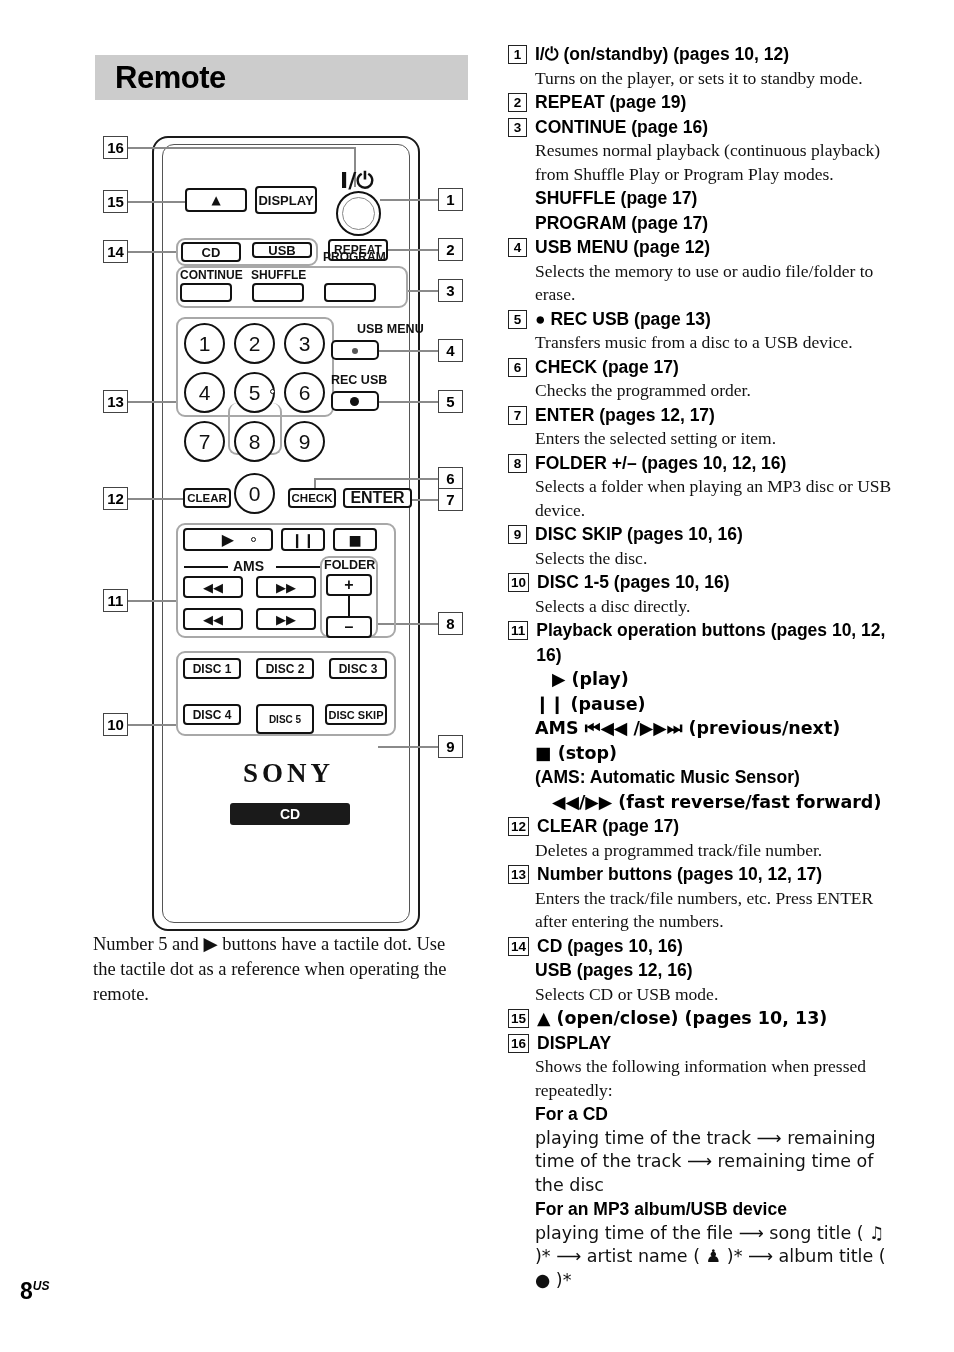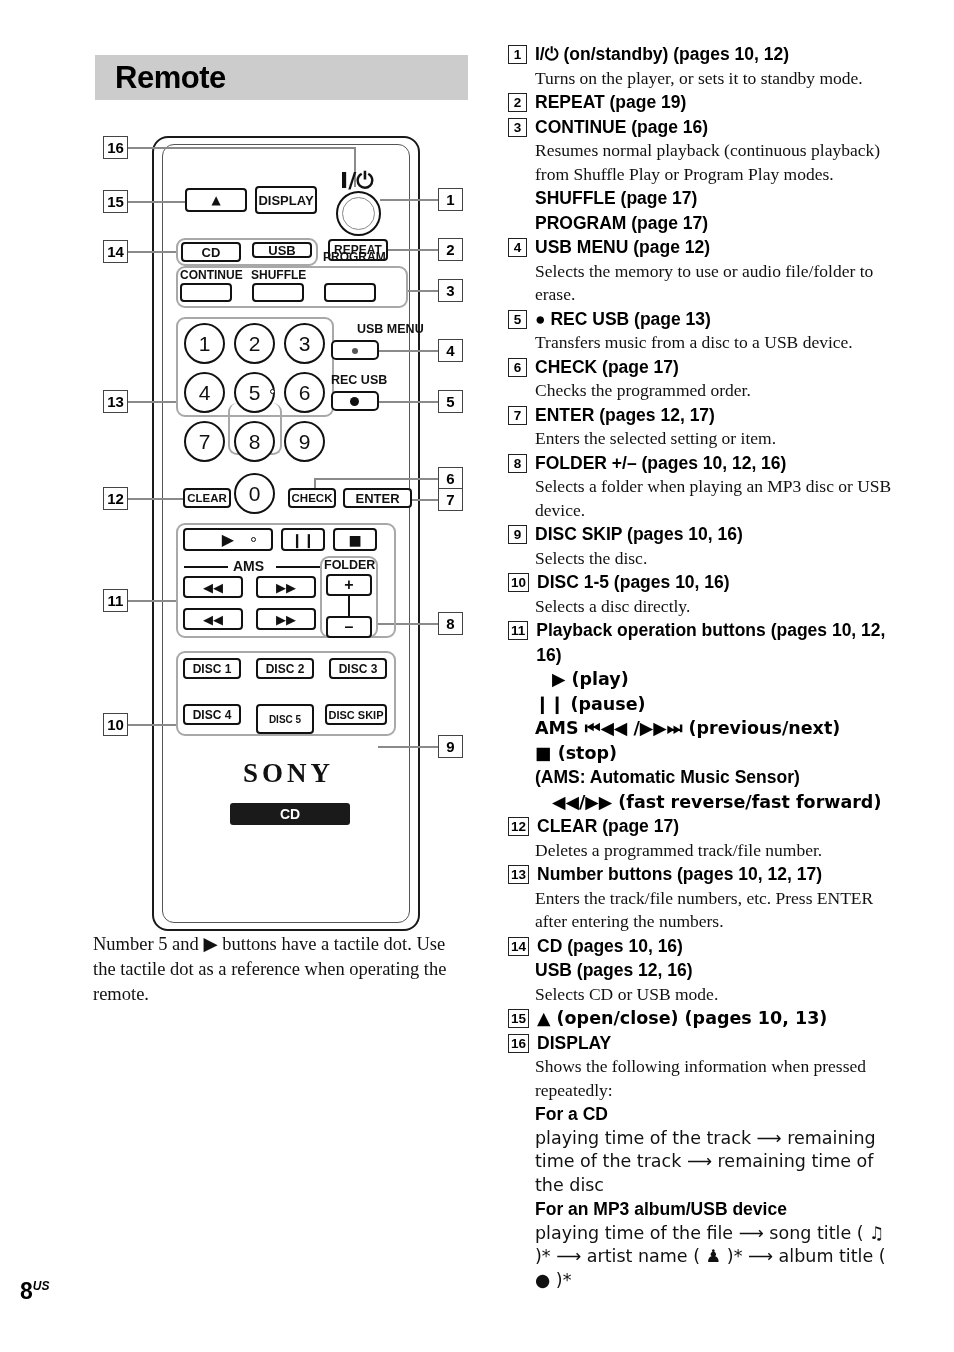--- a/index.html
+++ b/index.html
@@ -210,21 +210,21 @@
     <div class="lbl" style="left:240px;top:204px;font-size:12.5px;margin-left:29px;">USB MENU</div>
     <div class="btn" style="left:243px;top:222px;width:48px;height:20px;border-radius:5px;"></div>
     <div style="position:absolute;left:264px;top:230px;width:6px;height:6px;border-radius:50%;background:#555;"></div>
 
     <div class="lbl" style="left:243px;top:255px;font-size:12.5px;">REC USB</div>
     <div class="btn" style="left:243px;top:273px;width:48px;height:20px;border-radius:5px;"></div>
     <div style="position:absolute;left:262px;top:279px;width:9px;height:9px;border-radius:50%;background:#111;"></div>
 
     <div class="btn" style="left:95px;top:370px;width:48px;height:20px;font-size:11.5px;">CLEAR</div>
     <div class="btn" style="left:200px;top:370px;width:48px;height:20px;font-size:11.5px;">CHECK</div>
-    <div class="btn" style="left:255px;top:370px;width:69px;height:20px;font-size:13px;text-align:center;">ENTER</div>
+    <div class="btn" style="left:255px;top:370px;width:69px;height:20px;font-size:16px;text-align:center;">ENTER</div>
 
     <div class="group" style="left:88px;top:405px;width:220px;height:115px;"></div>
 
     <div class="btn glyph" style="left:95px;top:410px;width:90px;height:23px;font-size:16px;">▶</div>
     <div class="tactile" style="left:163px;top:419px;"></div>
     <div class="btn glyph" style="left:193px;top:410px;width:44px;height:23px;font-size:14px;">❙❙</div>
     <div class="btn glyph" style="left:245px;top:410px;width:44px;height:23px;font-size:14px;">■</div>
 
     <div class="leader leader-h" style="left:96px;top:448px;width:44px;height:2px;background:#111;"></div>
     <div class="lbl" style="left:145px;top:440px;font-size:14px;">AMS</div>

